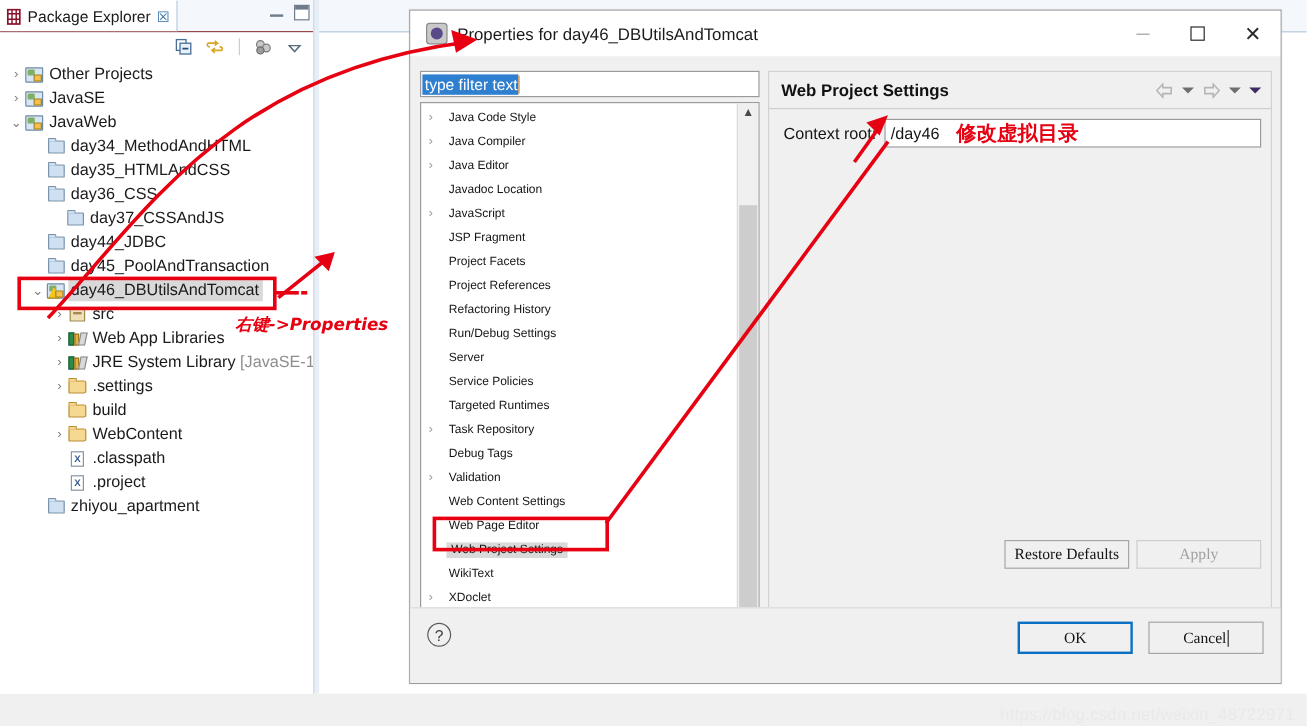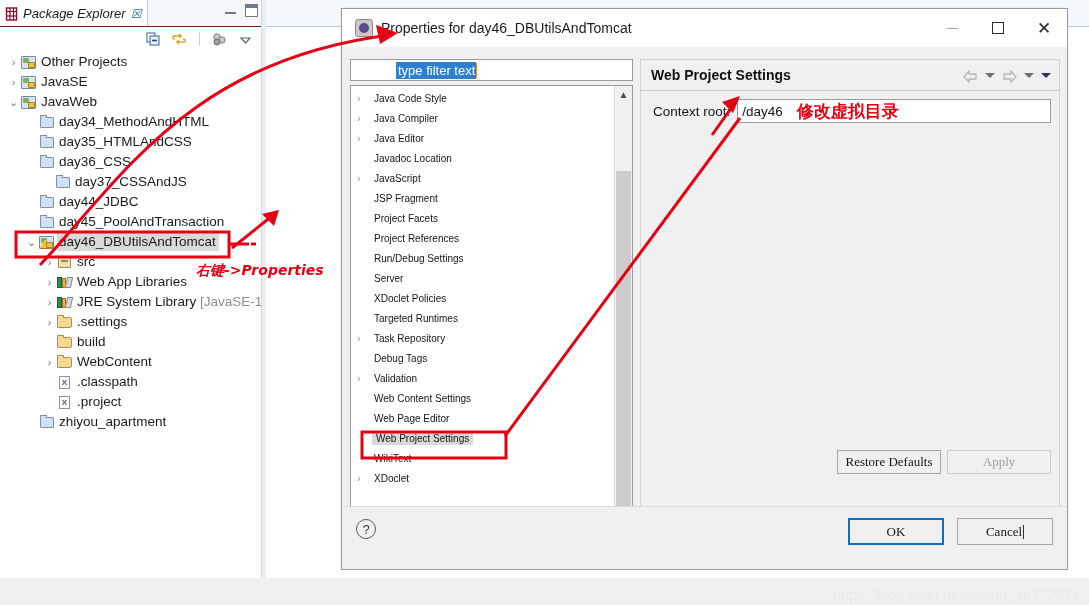--- a/index.html
+++ b/index.html
@@ -14,21 +14,20 @@
 
   
   #explorer {
     position: absolute; left: 0; top: 0; width: 262px; height: 578px;
     background: #ffffff;
   }
   #explorer-tabrow {
     position: absolute; left: 0; top: 0; width: 262px; height: 26px;
     background: #f4f7fb;
     border-bottom: 1px solid #7f1d1d;
-    font-style: italic;
   }
   .tab-active {
     position: absolute; left: 0; top: 0; height: 26px;
     background: #ffffff;
     border-right: 1px solid #b6cade;
     border-top: 1px solid #ffffff;
     display: flex; align-items: center; padding: 0 6px 0 5px;
     box-sizing: border-box;
   }
   .tab-title {
@@ -183,21 +182,21 @@
   .wc-min { width:11px; height:1px; background:#a0a0a0; }
   .wc-max { width:12px; height:12px; border:1.3px solid #2b2b2b; box-sizing:border-box; }
   .wc-close { font-size:17px; color:#2b2b2b; line-height:1; }
 
   #dlg-body { position:absolute; left:0; top:38px; right:0; bottom:0; background:#f0f0f0; }
 
   
   #filter-box {
     position:absolute; left:8px; top:12px; width:283px; height:22px;
     background:#ffffff; border:1px solid #9b9b9b; box-sizing:border-box;
-    display:flex; align-items:center;padding-left:44px;
+    display:flex; align-items:center;
   }
   #filter-text {
     font-size:13px; color:#ffffff; background:#2f7fd0;
     padding:1px 1px 1px 2px; margin-left:1px;
     outline: none;
   }
   #filter-caret { width:1px; height:15px; background:#e08a28; }
 
   
   #nav-tree {
@@ -541,29 +540,33 @@
             <div class="nrow">
               <span class="ntwist"></span>
               <span class="nlabel">Project Facets</span>
             </div>
             <div class="nrow">
               <span class="ntwist"></span>
               <span class="nlabel">Project References</span>
             </div>
             <div class="nrow">
               <span class="ntwist"></span>
+              <span class="nlabel">Refactoring History</span>
+            </div>
+            <div class="nrow">
+              <span class="ntwist"></span>
               <span class="nlabel">Run/Debug Settings</span>
             </div>
             <div class="nrow">
               <span class="ntwist"></span>
               <span class="nlabel">Server</span>
             </div>
             <div class="nrow">
               <span class="ntwist"></span>
-              <span class="nlabel">XDoclet Policies</span>
+              <span class="nlabel">Service Policies</span>
             </div>
             <div class="nrow">
               <span class="ntwist"></span>
               <span class="nlabel">Targeted Runtimes</span>
             </div>
             <div class="nrow">
               <span class="ntwist">›</span>
               <span class="nlabel">Task Repository</span>
             </div>
             <div class="nrow">

